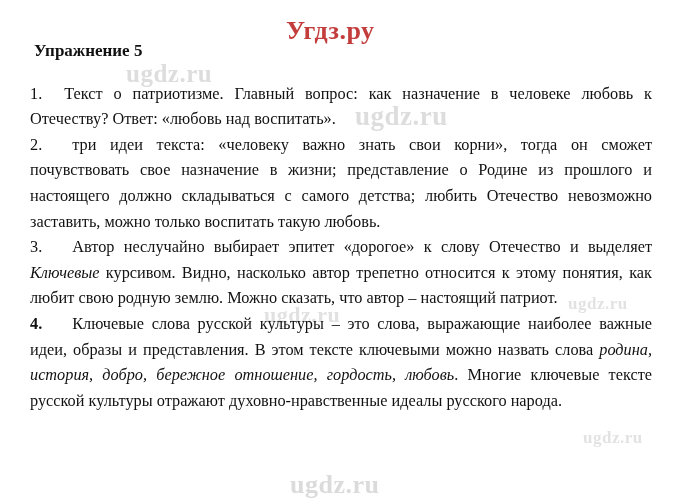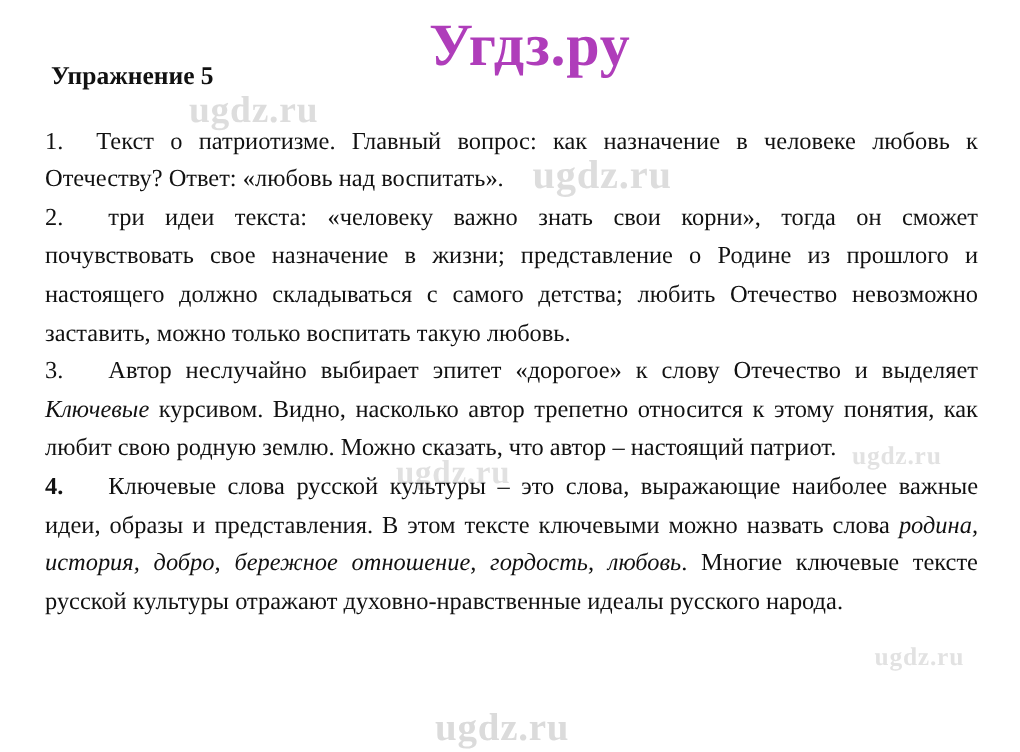--- a/index.html
+++ b/index.html
@@ -31,23 +31,23 @@
     font-weight: bold;
     color: #d8d8d8;
     opacity: 0.85;
     white-space: nowrap;
     pointer-events: none;
     user-select: none;
     letter-spacing: 0.5px;
   }
   .wm-top-center {
     left: 286px;
-    top: 2px;
-    font-size: 40px;
-    color: #a21caf;
+    top: 12px;
+    font-size: 26px;
+    color: #b91c1c;
   }
   .wm-a { left: 126px; top: 56px; font-size: 25px; }
   .wm-b { left: 355px; top: 97px; font-size: 27px; }
   .wm-c { left: 264px; top: 298px; font-size: 22px; color: #dcdcdc; }
   .wm-d { left: 568px; top: 290px; font-size: 17px; color: #dedede; }
   .wm-e { left: 583px; top: 424px; font-size: 17px; color: #dedede; }
   .wm-f { left: 290px; top: 466px; font-size: 26px; color: #d5d5d5; }
 
   
   .title {

